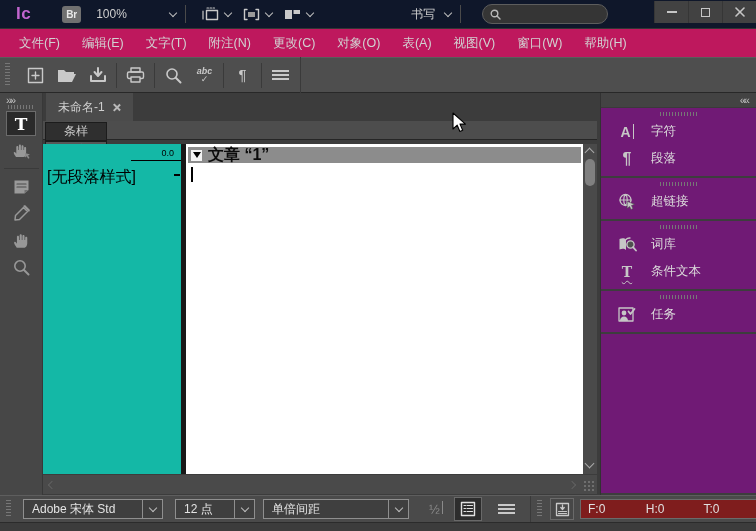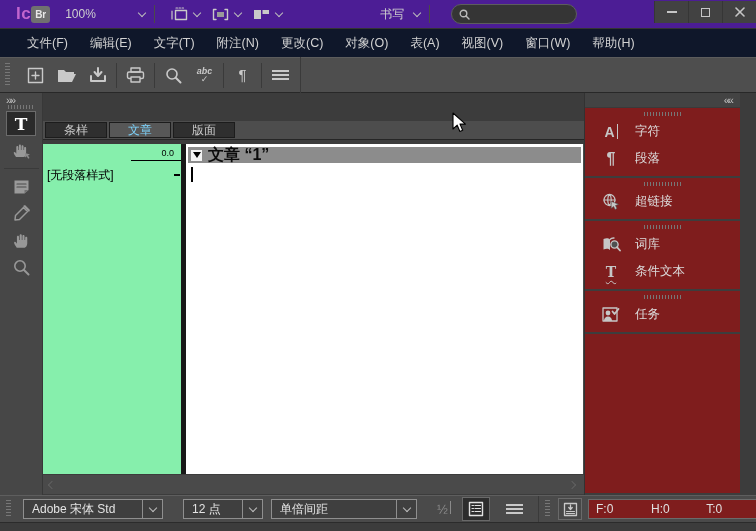--- a/index.html
+++ b/index.html
@@ -3,42 +3,42 @@
 <meta charset="utf-8">
 <style>
   html,body{margin:0;padding:0;background:#2a2a2a;}
   *{box-sizing:border-box;}
   .window{
     position:relative;width:756px;height:531px;overflow:hidden;
     background:#3c3c3c;font-family:"Liberation Sans",sans-serif;
     color:#d4d4d4;-webkit-font-smoothing:antialiased;
   }
   
-  .titlebar{position:absolute;top:0;left:0;right:0;height:28px;display:flex;align-items:center;background:#4c1d95;justify-content:space-between;}
+  .titlebar{position:absolute;top:0;left:0;right:0;height:28px;display:flex;align-items:center;background:#0f172a;justify-content:space-between;}
   .app-logo{margin-left:16px;font-size:17px;font-weight:bold;color:#c265ce;letter-spacing:0.5px;}
-  .br-badge{width:19px;height:17px;background:#707070;border-radius:3px;
+  .br-badge{margin-left:31px;width:19px;height:17px;background:#707070;border-radius:3px;
     display:flex;align-items:center;justify-content:center;font-size:10px;font-weight:bold;color:#e8e8e8;}
   .zoom-dd{margin-left:15px;display:flex;align-items:center;font-size:12px;color:#cfcfcf;width:80px;}
   .chev{width:6px;height:6px;border-right:1.6px solid #bdbdbd;border-bottom:1.6px solid #bdbdbd;
     transform:rotate(45deg);margin-top:-3px;display:inline-block;}
   .zoom-dd .chev{margin-left:auto;}
   .tb-vsep{width:1px;height:18px;background:#2d2d2d;border-right:1px solid #4a4a4a;margin:0 9px;}
   .tb-icon-dd{display:flex;align-items:center;gap:6px;margin:0 6px;}
   .tb-icon-dd svg{display:block;}
   .workspace-dd{margin-left:92px;display:flex;align-items:center;gap:10px;font-size:12px;color:#cfcfcf;}
   .search-box{margin-left:12px;width:126px;height:20px;border:1px solid #5d5d5d;border-radius:10px;
     background:#353535;display:flex;align-items:center;padding:0 7px;gap:5px;}
   .search-box input{flex:1;min-width:0;background:transparent;border:none;outline:none;color:#ddd;font-size:11px;font-family:inherit;}
   .win-controls{margin-left:auto;display:flex;height:22px;margin-top:-4px;}
   .win-btn{width:34px;height:22px;display:flex;align-items:center;justify-content:center;background:#424242;border-left:1px solid #363636;}
   .min-glyph{width:10px;height:2px;background:#c6c6c6;}
   .max-glyph{width:9px;height:9px;border:1.5px solid #c6c6c6;}
   
-  .menubar{position:absolute;top:28px;left:0;right:0;height:29px;background:#0f172a;border-top:1px solid #343434;
-    display:flex;align-items:center;padding-left:16px;}
+  .menubar{position:absolute;top:28px;left:0;right:0;height:29px;background:#be185d;border-top:1px solid #343434;
+    display:flex;align-items:center;padding-left:8px;}
   .menu-item{padding:0 11px;font-size:12.5px;color:#d2d2d2;line-height:28px;}
   
   .toolbar{position:absolute;top:57px;left:0;right:0;height:36px;background:#4e4e4e;
     border-top:1px solid #5c5c5c;border-bottom:1px solid #282828;display:flex;align-items:center;}
   .dots-v{width:5px;height:24px;background-image:repeating-linear-gradient(180deg,#777 0 1px,transparent 1px 3px);}
   .toolbar .dots-v{margin:0 10px 0 5px;}
   .tb-btn{width:31px;height:27px;display:flex;align-items:center;justify-content:center;color:#c9c9c9;}
   .tb-sep{width:1px;height:25px;background:#3a3a3a;margin:0 3px;}
   .tb-end{width:1px;height:36px;background:#3a3a3a;margin-left:4px;}
   .ic-spell{display:flex;flex-direction:column;align-items:center;line-height:1;color:#c9c9c9;}
@@ -59,30 +59,30 @@
   
   .tabstrip{position:absolute;top:93px;left:43px;width:554px;height:28px;background:#3c3c3c;}
   .doc-tab{position:absolute;left:3px;top:0;height:28px;padding:0 12px;background:#4b4b4b;
     display:flex;align-items:center;gap:8px;font-size:12px;color:#cfcfcf;}
   .close-x{position:relative;width:8px;height:8px;}
   .close-x::before,.close-x::after{content:"";position:absolute;left:3.5px;top:0;width:1.5px;height:9px;background:#b9b9b9;}
   .close-x::before{transform:rotate(45deg);}
   .close-x::after{transform:rotate(-45deg);}
   
   .viewtabs{position:absolute;top:121px;left:43px;width:554px;height:19px;background:#4d4d4d;
-    border-bottom:1px solid #262626;display:flex;padding:1px 0 1px 2px;}
+    border-bottom:1px solid #262626;display:flex;padding:1px 0 1px 2px;flex-direction:column;}
   .viewtab{width:62px;margin-right:2px;background:#2f2f2f;border:1px solid #1c1c1c;color:#c9c9c9;
     display:flex;align-items:center;justify-content:center;font-size:12px;}
   .viewtab.active{background:#575757;color:#7dd3fc;}
   
   .galley{position:absolute;top:144px;left:43px;width:554px;height:330px;display:flex;}
-  .style-col{width:138px;background:#86efac;position:relative;color:#000;}
+  .style-col{width:138px;background:#14b8a6;position:relative;color:#000;}
   .depth-val{position:absolute;top:4px;right:7px;font-size:9px;color:#000;}
   .depth-line{position:absolute;top:16px;right:0;width:50px;height:1px;background:#000;}
-  .style-label{position:absolute;top:23px;left:4px;font-size:12px;color:#000;white-space:nowrap;}
+  .style-label{position:absolute;top:23px;left:4px;font-size:16px;color:#000;white-space:nowrap;}
   .style-tick{position:absolute;top:30px;right:1px;width:6px;height:1.5px;background:#000;}
   .col-divider{width:5px;background:#181818;}
   .text-col{flex:1;background:#fff;position:relative;}
   .story-bar{position:absolute;top:3px;left:2px;right:2px;height:16px;background:#8c8c8c;
     display:flex;align-items:center;padding:0 3px;gap:6px;}
   .story-collapse{width:11px;height:11px;background:#f3f3f3;display:flex;align-items:center;justify-content:center;}
   .story-collapse::before{content:"";width:0;height:0;border-left:4px solid transparent;border-right:4px solid transparent;border-top:6px solid #000;}
   .story-title{font-size:16px;font-weight:bold;color:#0b0b0b;}
   .text-caret{position:absolute;top:23px;left:5px;width:1.5px;height:15px;background:#000;}
   .v-scroll{width:14px;background:#4a4a4a;position:relative;}
@@ -91,21 +91,21 @@
   .scroll-down{bottom:7px;transform:rotate(45deg);}
   .v-thumb{position:absolute;top:15px;left:2px;width:10px;height:27px;background:#808080;border-radius:5px;}
   
   .h-scroll{position:absolute;top:474px;left:43px;width:554px;height:20px;background:#4a4a4a;border-top:1px solid #3c3c3c;}
   .h-chev{position:absolute;top:7px;width:6px;height:6px;border-right:1.5px solid #616161;border-bottom:1.5px solid #616161;}
   .h-left{left:6px;transform:rotate(135deg);}
   .h-right{right:22px;transform:rotate(-45deg);}
   .corner-grip{position:absolute;right:2px;top:4px;width:13px;height:13px;
     background-image:radial-gradient(#6f6f6f 1px,transparent 1.2px);background-size:4px 4px;background-position:1px 1px;}
   
-  .dock{position:absolute;top:93px;right:16px;width:156px;bottom:36px;background:#7f1d1d;border-left:1px solid #323232;
+  .dock{position:absolute;top:93px;right:0;width:156px;bottom:36px;background:#701a75;border-left:1px solid #323232;
     display:flex;flex-direction:column;}
   .dock-header{height:15px;background:#434343;border-bottom:1px solid #3a3a3a;position:relative;}
   .dock-collapse{position:absolute;right:8px;top:0;font-size:11px;color:#c0c0c0;letter-spacing:-2px;line-height:14px;}
   .dock-collapse::before{content:"««";}
   .dock-group{border-bottom:2px solid #3d3d3d;padding-bottom:4px;}
   .dock-handle{width:38px;margin:4px auto 2px auto;}
   .dock-row{height:27px;display:flex;align-items:center;padding-left:14px;gap:12px;font-size:12.5px;color:#dcdcdc;}
   .dock-ic{width:24px;height:20px;display:flex;align-items:center;justify-content:center;color:#c6c6c6;flex:none;}
   .ic-char{display:flex;align-items:center;gap:2px;}
   .ic-char::before{content:"A";font-weight:bold;font-size:14px;}
@@ -115,21 +115,21 @@
     text-decoration:underline wavy 1px;text-underline-offset:3px;}
   .dock-fill{flex:1;border-bottom:2px solid #3d3d3d;}
   
   .statusbar{position:absolute;left:0;right:0;bottom:9px;height:27px;background:#4a4a4a;
     border-top:1px solid #5e5e5e;display:flex;align-items:center;}
   .statusbar .dots-v{height:18px;margin:0 0 0 6px;}
   .select{height:20px;background:#3f3f3f;border:1px solid #8f8f8f;display:flex;align-items:center;font-size:12px;color:#e4e4e4;}
   .select .sel-label{padding:0 8px;flex:1;white-space:nowrap;overflow:hidden;}
   .select .chev-box{width:20px;align-self:stretch;border-left:1px solid #8f8f8f;display:flex;align-items:center;justify-content:center;}
   .sel-font{width:140px;margin-left:12px;}
-  .sel-size{width:80px;margin-left:20px;}
+  .sel-size{width:80px;margin-left:12px;}
   .sel-leading{width:146px;margin-left:8px;}
   .st-btn{height:24px;display:flex;align-items:center;justify-content:center;color:#9b9b9b;}
   .btn-linenum{width:26px;margin-left:14px;}
   .ic-linenum::before{content:"½";font-size:13px;color:#8a8a8a;}
   .ic-linenum::after{content:"";display:inline-block;width:1px;height:13px;background:#8a8a8a;margin-left:2px;}
   .btn-infocol{width:28px;margin-left:5px;background:#2d2d2d;border:1px solid #696969;color:#e6e6e6;}
   .btn-stmenu{width:24px;margin-left:12px;}
   .st-vsep{width:1px;height:27px;background:#3a3a3a;margin-left:12px;}
   .btn-copyfit{width:24px;height:22px;margin-left:8px;background:#474747;border:1px solid #6a6a6a;
     display:flex;align-items:center;justify-content:center;color:#c9c9c9;}
@@ -302,20 +302,26 @@
       </svg>
     </div>
     <div class="tool">
       <svg width="17" height="17" viewBox="0 0 17 17">
         <circle cx="7" cy="7" r="5.2" fill="none" stroke="#989898" stroke-width="1.6"></circle>
         <line x1="11" y1="11" x2="15.5" y2="15.5" stroke="#989898" stroke-width="2"></line>
       </svg>
     </div>
   </div>
 
+  <div class="tabstrip">
+    <div class="doc-tab">
+      <span>未命名-1</span>
+      <span class="close-x"></span>
+    </div>
+  </div>
 
   <div class="viewtabs">
     <div class="viewtab">条样</div>
     <div class="viewtab active">文章</div>
     <div class="viewtab">版面</div>
   </div>
 
   <div class="galley">
     <div class="style-col">
       <div class="depth-val">0.0</div>

